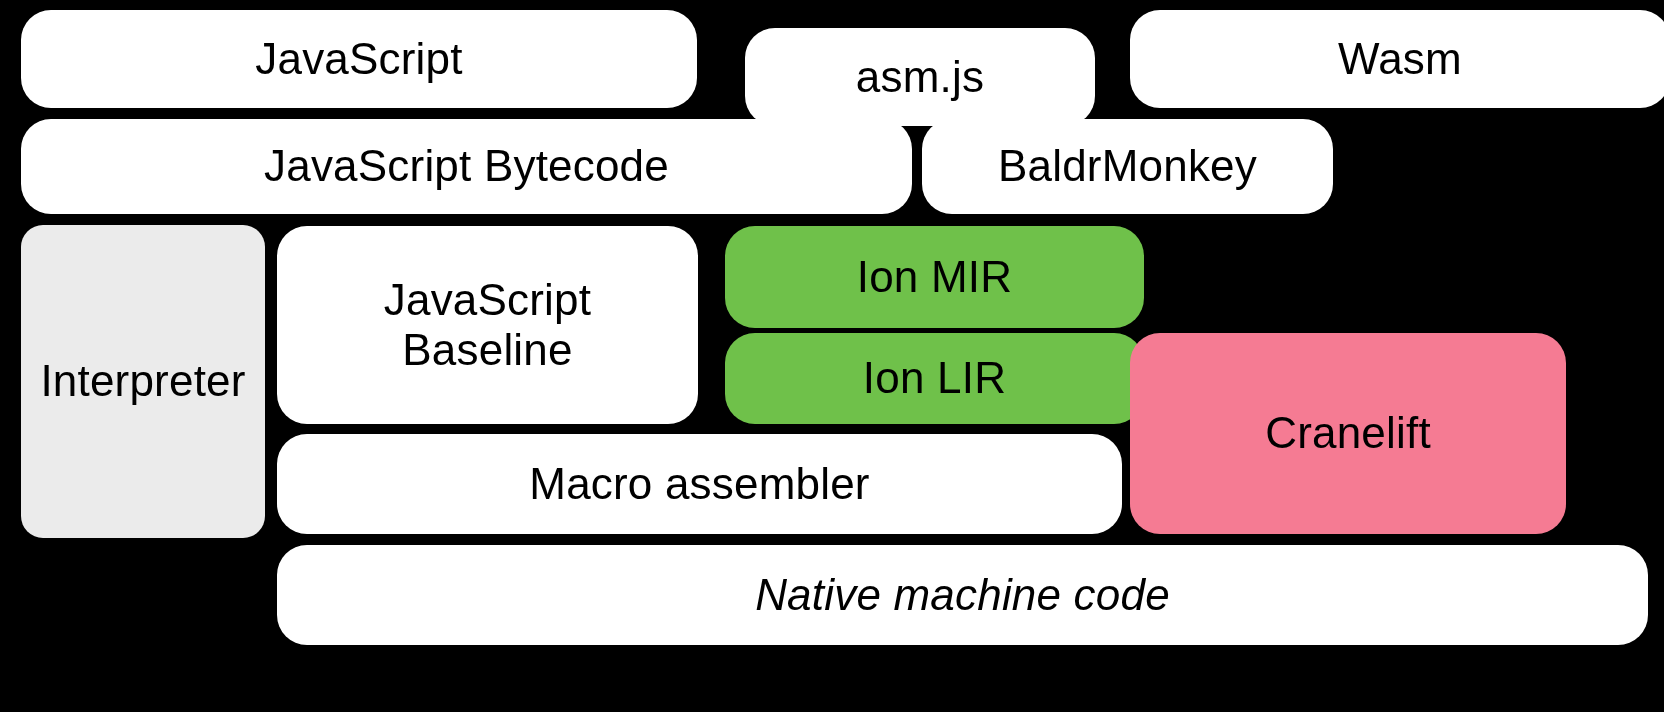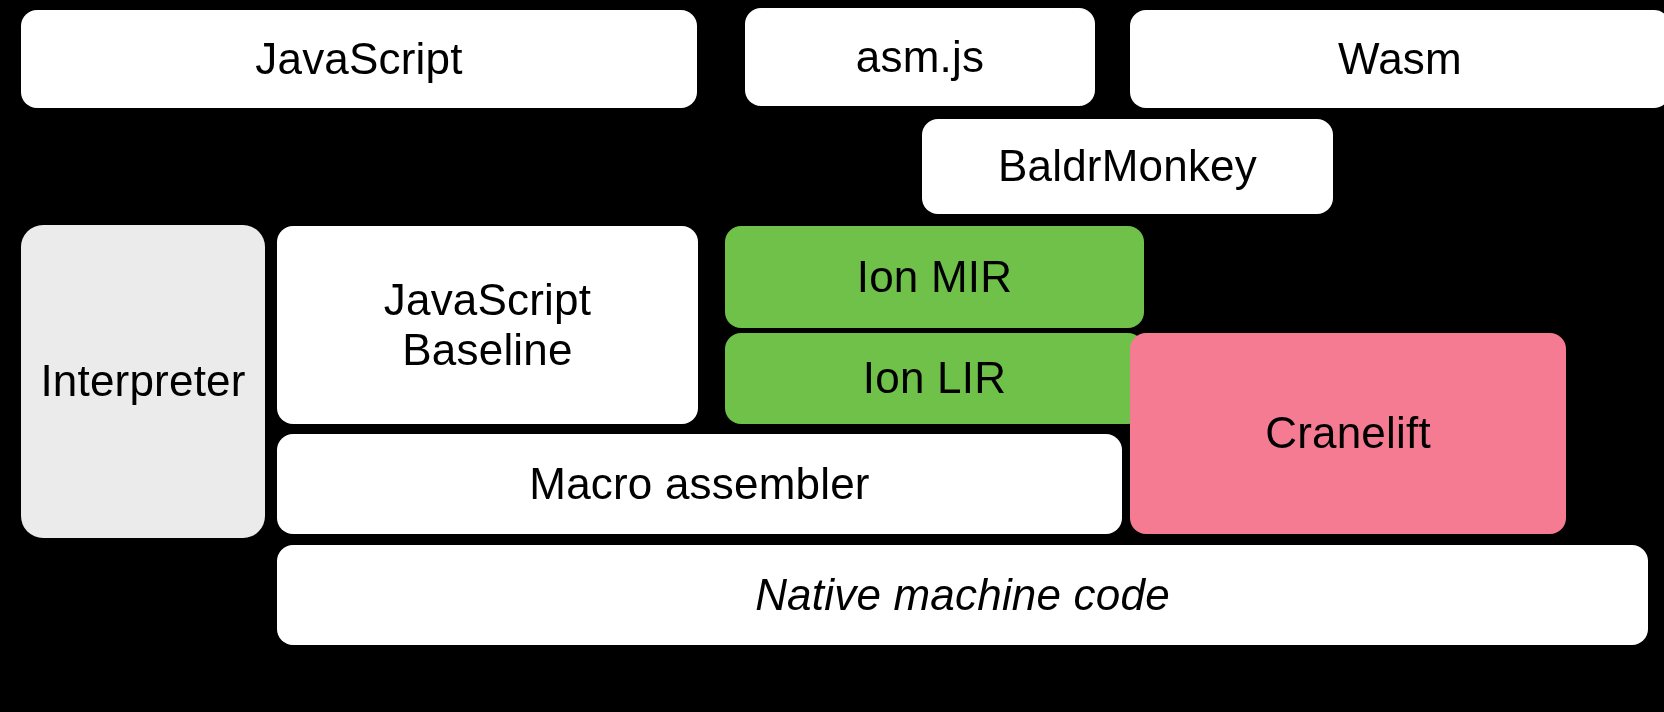--- a/index.html
+++ b/index.html
@@ -15,37 +15,37 @@
     height: 712px;
     background: #000000;
     font-family: "Liberation Sans", sans-serif;
   }
   .node {
     position: absolute;
     display: flex;
     align-items: center;
     justify-content: center;
     text-align: center;
-    border-radius: 16px;
+    border-radius: 30px;
     color: #000000;
     font-size: 44px;
     line-height: 1.14;
     letter-spacing: 0.2px;
     font-weight: 400;
     white-space: pre-line;
     overflow: hidden;
   }
   .fill-white { background: #FFFFFF; }
   .fill-grey  { background: #EBEBEB; text-align: right; }
   .fill-green { background: #6FC14A; margin-left: 22px; }
   .fill-pink  { background: #F57B93; }
 
   
   .n-javascript      { left: 21px;   top: 10px;  width: 676px; height: 98px; }
-  .n-asmjs           { left: 745px;  top: 8px;  width: 350px; height: 98px; }
+  .n-asmjs           { left: 745px;  top: 28px;  width: 350px; height: 98px; }
   .n-wasm            { left: 1130px; top: 10px;  width: 540px; height: 98px; }
 
   
   .n-js-bytecode     { left: 21px;   top: 119px; width: 891px; height: 95px; }
   .n-baldrmonkey     { left: 922px;  top: 119px; width: 411px; height: 95px; }
 
   
   .n-interpreter     { left: 21px;   top: 225px; width: 244px; height: 313px; border-radius: 22px; }
   .n-js-baseline     { left: 277px;  top: 226px; width: 421px; height: 198px; }
   .n-ion-mir         { left: 703px;  top: 226px; width: 419px; height: 102px; }
@@ -62,20 +62,21 @@
 <body>
 
 <div id="diagram">
 
   <div class="node fill-white n-javascript">JavaScript</div>
 
   <div class="node fill-white n-asmjs">asm.js</div>
 
   <div class="node fill-white n-wasm">Wasm</div>
 
+  <div class="node fill-white n-js-bytecode">JavaScript Bytecode</div>
 
   <div class="node fill-white n-baldrmonkey">BaldrMonkey</div>
 
   <div class="node fill-grey n-interpreter">Interpreter</div>
 
   <div class="node fill-white n-js-baseline">JavaScript
 Baseline</div>
 
   <div class="node fill-green n-ion-mir">Ion MIR</div>
 

